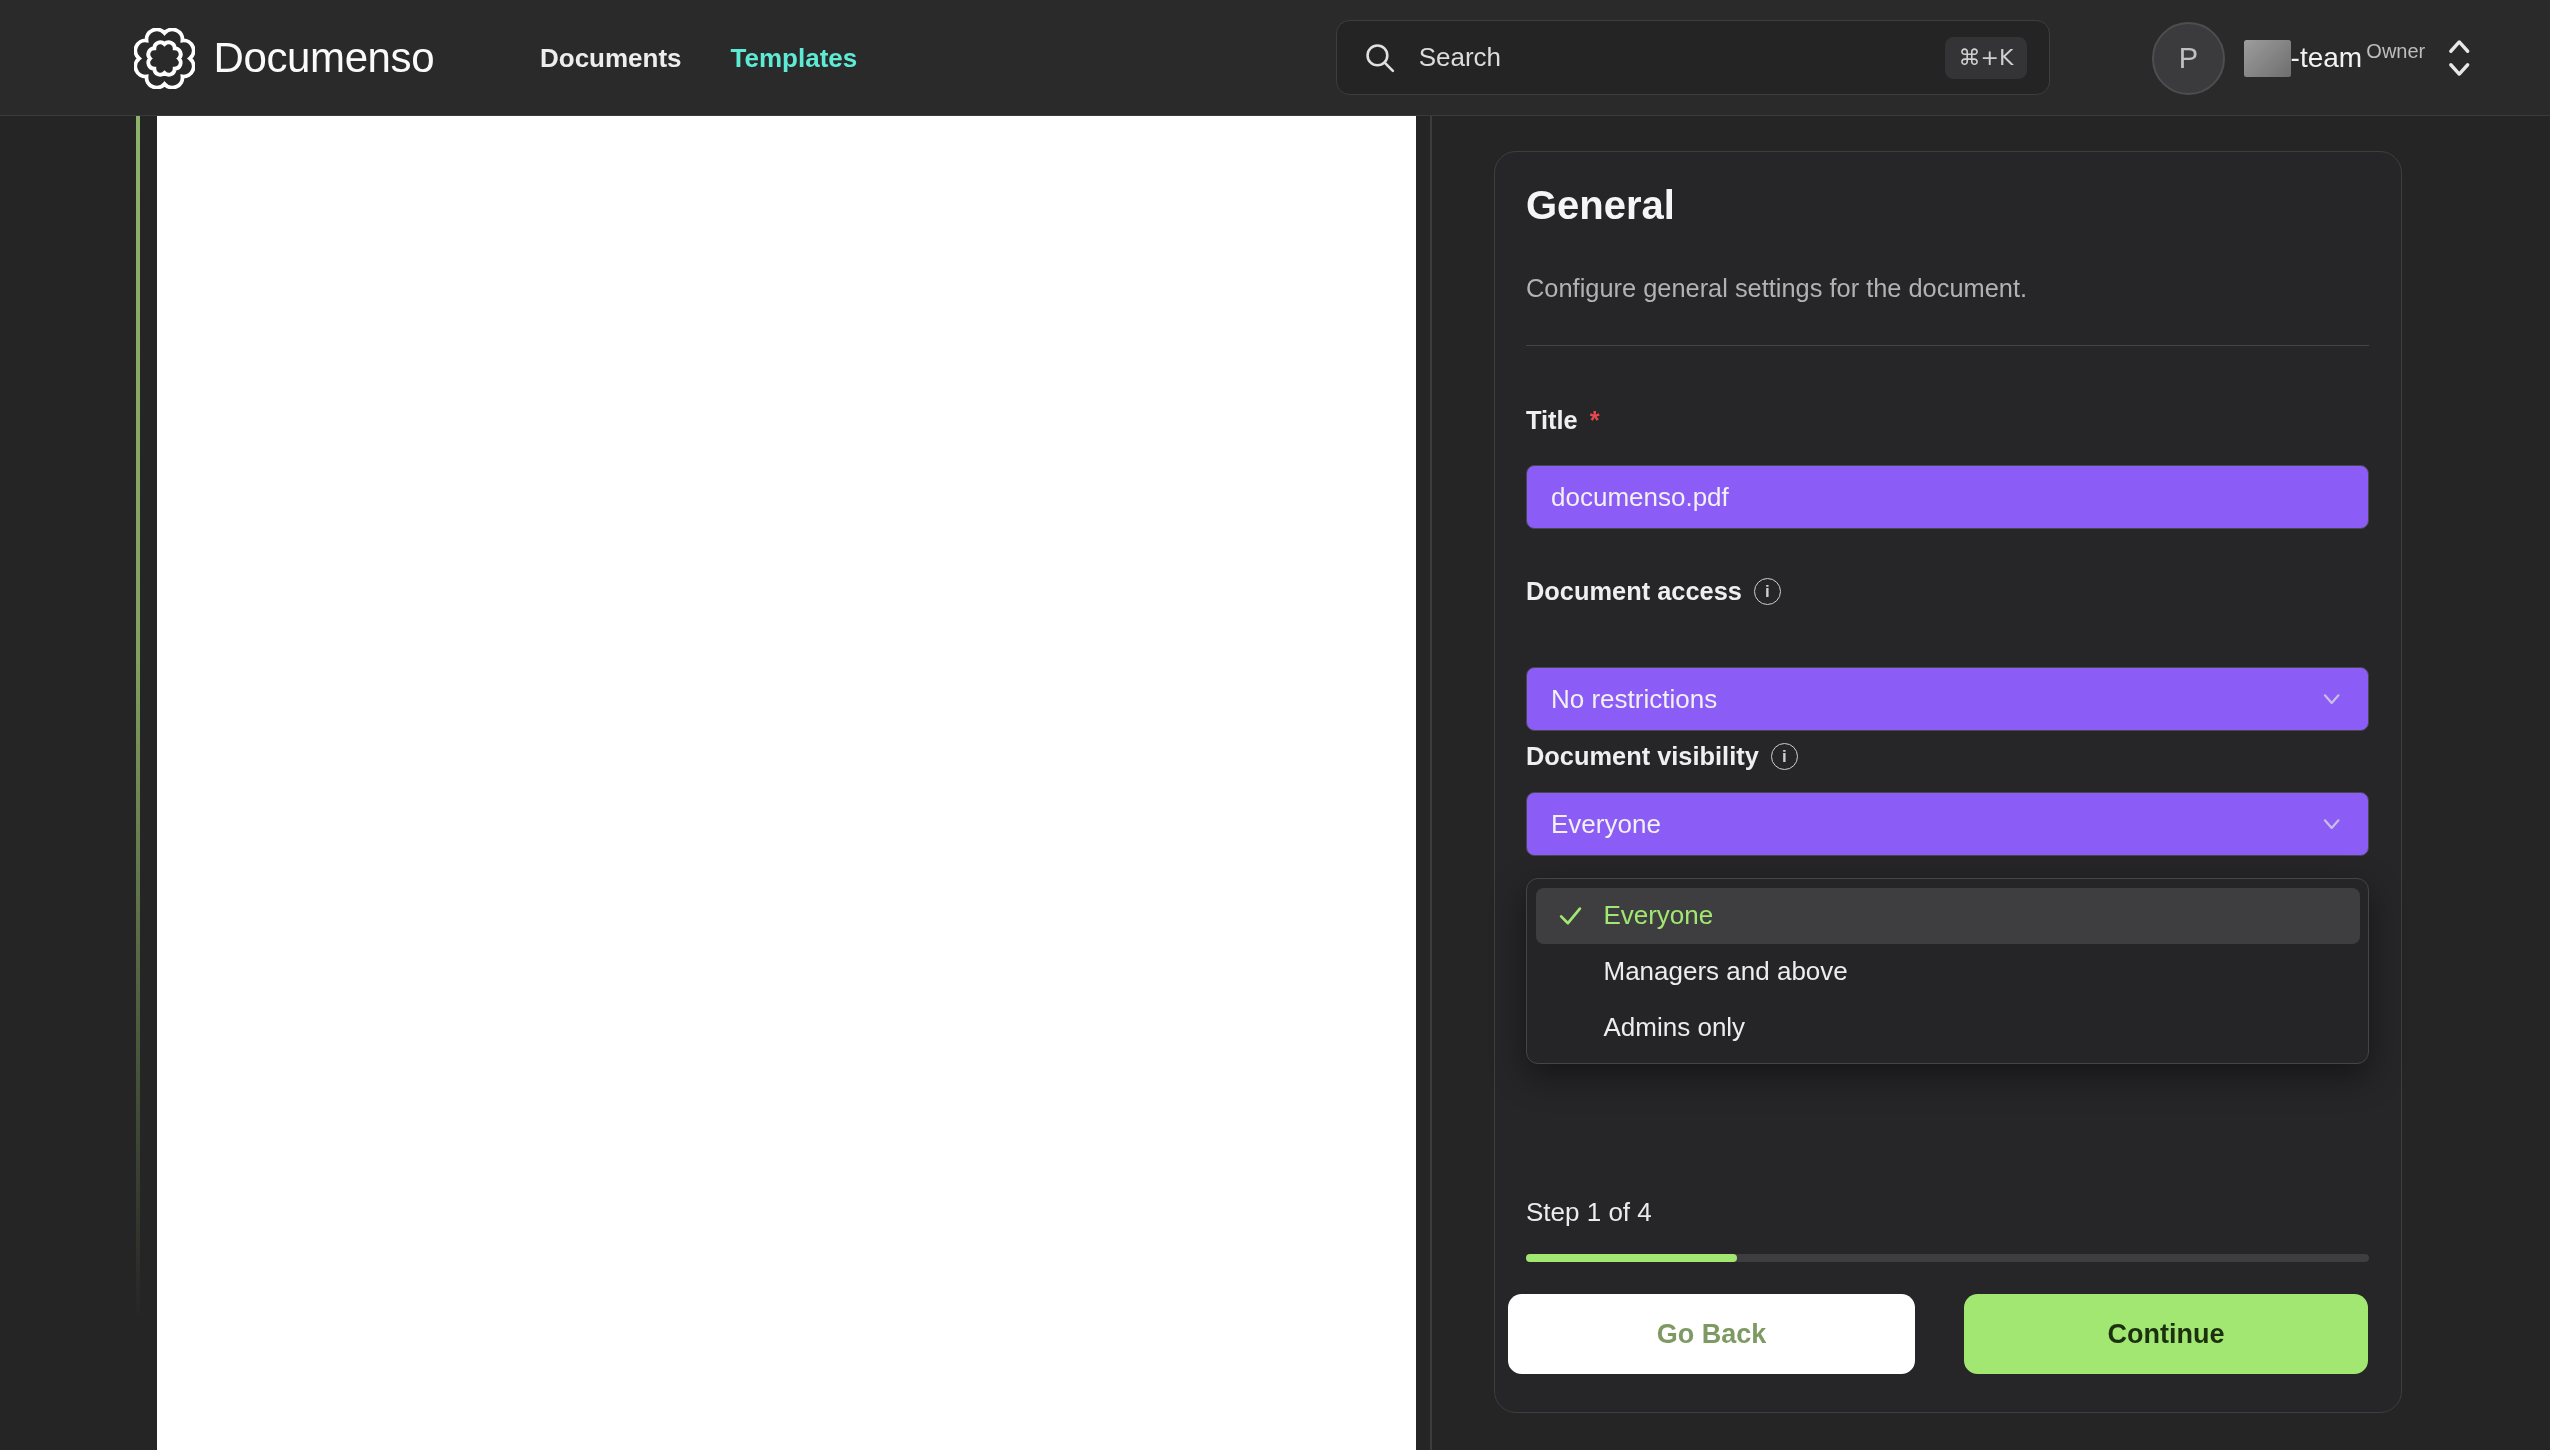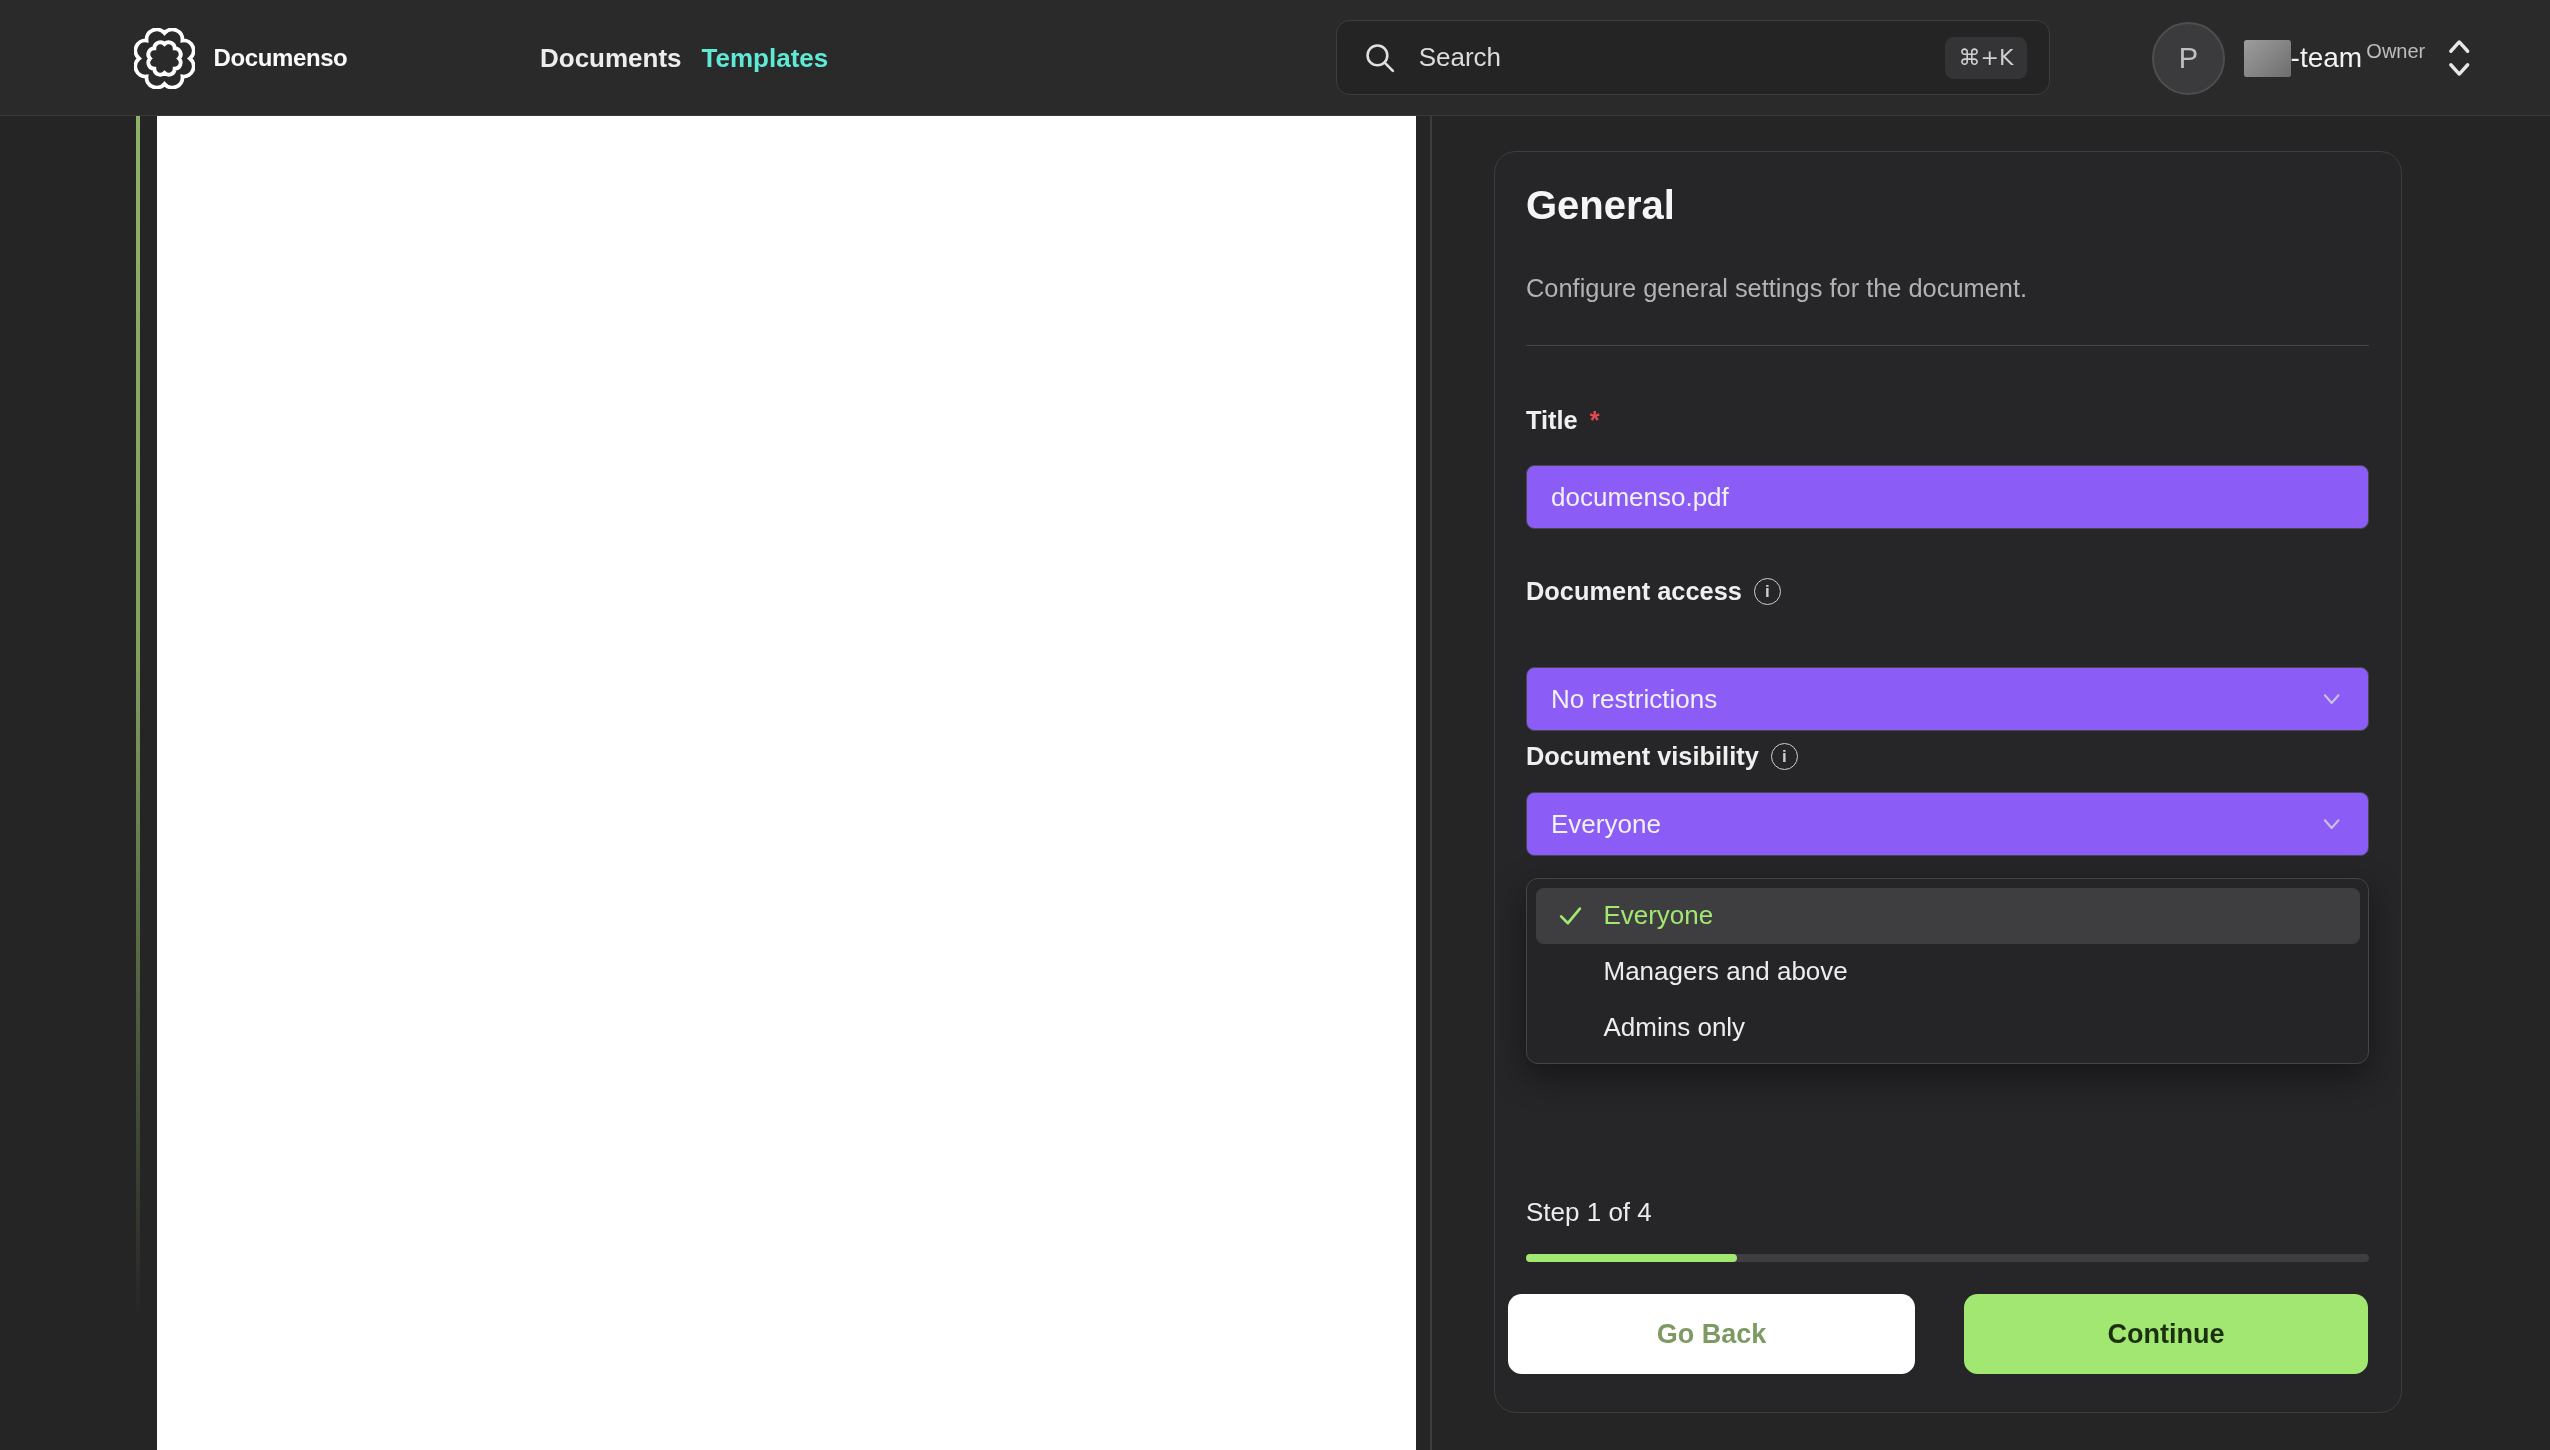--- a/index.html
+++ b/index.html
@@ -3,22 +3,22 @@
 <meta charset="utf-8">
 <style>
   * { margin:0; padding:0; box-sizing:border-box; }
   html,body { width:2550px; height:1451px; overflow:hidden; }
   body { background:#252526; font-family:"Liberation Sans", sans-serif; position:relative; }
 
   
   .topnav { position:absolute; left:0; top:0; width:2550px; height:116px;
             background:#2a2a2b; border-bottom:0.8px solid #3a3a3b; z-index:30; }
   .brand { position:absolute; left:134px; top:0; height:116px; display:flex; align-items:center; gap:18.6px; }
-  .brand-text { font-size:24px; font-weight:700; color:#fafafa; letter-spacing:-0.4px; }
-  .mainnav { position:absolute; left:540px; top:0; height:116px; display:flex; align-items:center; gap:20px; }
+  .brand-text { font-size:42px; font-weight:400; color:#fafafa; letter-spacing:-0.4px; }
+  .mainnav { position:absolute; left:540px; top:0; height:116px; display:flex; align-items:center; gap:49px; }
   .navlink { font-size:26px; cursor:pointer; }
   .navlink.active { color:#ededed; font-weight:700; }
   .navlink.muted  { color:#5eead4; font-weight:700; }
 
   .search { position:absolute; left:1336px; top:20.3px; width:714px; height:75px;
             border:1.7px solid #3e3e40; border-radius:13.6px; background:#242425;
             display:flex; align-items:center; padding:0 22px 0 25.4px; cursor:text; }
   .search-ph { font-size:26px; color:#dcdcdc; margin-left:20.3px; flex:1; }
   .kbd { font-family:"DejaVu Sans", sans-serif; font-size:22px; color:#cfcfcf;
          background:#343436; border-radius:8.5px; padding:8.5px 13.6px; }

